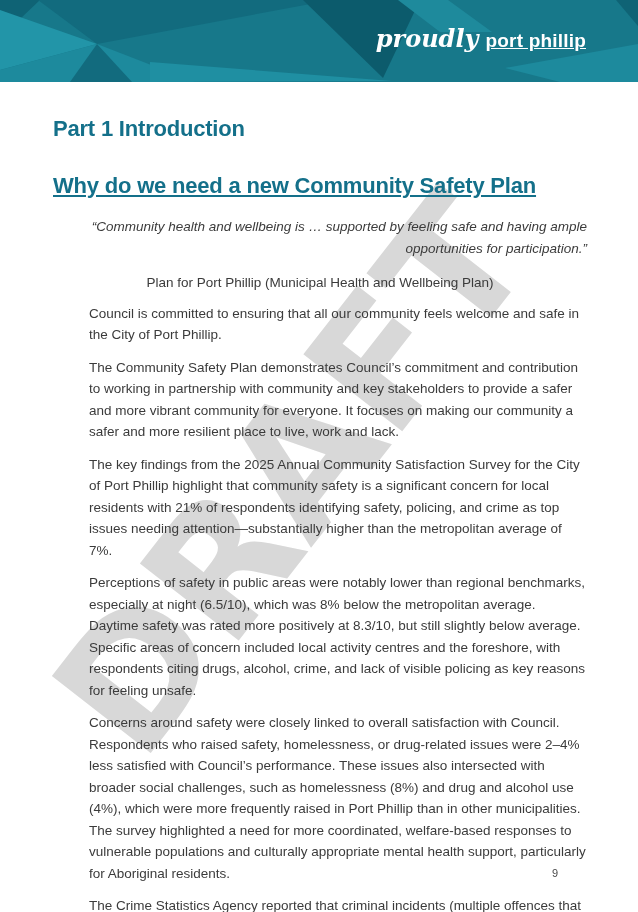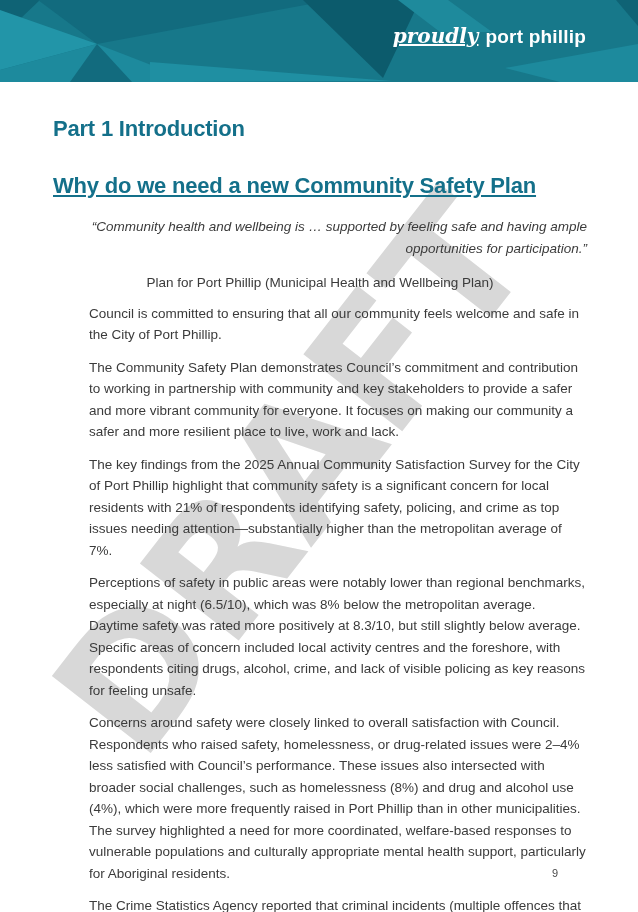--- a/index.html
+++ b/index.html
@@ -32,28 +32,28 @@
     display: flex;
     align-items: baseline;
     gap: 7px;
     color: #ffffff;
     white-space: nowrap;
   }
   .logo-script {
     font-family: "DejaVu Serif", cursive;
     font-style: italic;
     font-weight: 600;
-    font-size: 20px;
-    text-decoration: underline;
+    font-size: 24px;
   }
   .logo-brand {
     font-family: "Liberation Sans", sans-serif;
     font-weight: bold;
     font-size: 19px;
     letter-spacing: 0.2px;
+    text-decoration: underline;
   }
 
   
   .watermark {
     position: absolute;
     left: -25px;
     top: 372px;
     width: 620px;
     height: 225px;
     line-height: 225px;

